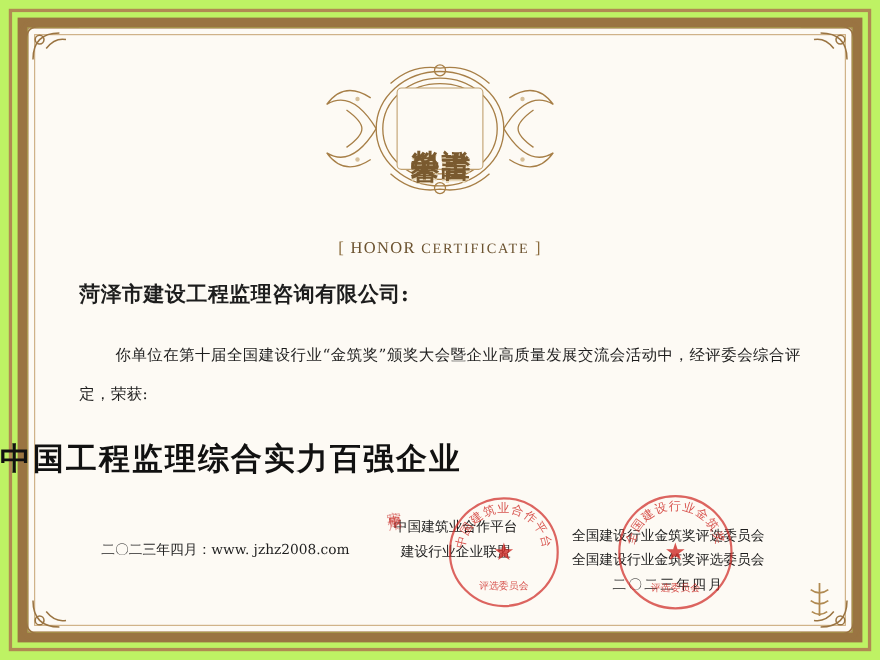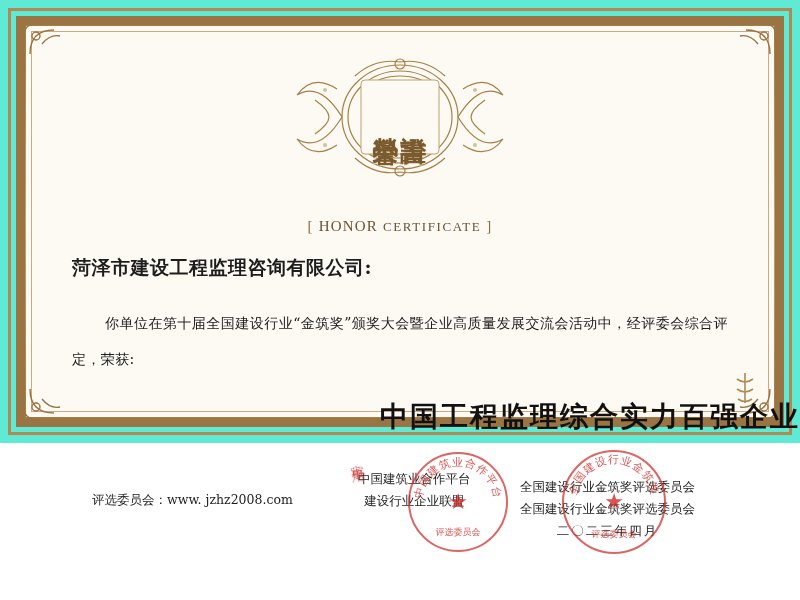--- a/index.html
+++ b/index.html
@@ -8,22 +8,22 @@
     width: 800px;
     height: 600px;
     overflow: hidden;
     background: #ffffff;
     font-family: "Liberation Serif", serif;
   }
 
   .certificate {
     position: relative;
     width: 800px;
-    height: 443px;
-    background: #5eead4;
+    height: 600px;
+    background: #bef264;
     box-sizing: border-box;
   }
 
   
   .border-outer {
     position: absolute;
     left: 8px; top: 8px; right: 8px; bottom: 8px;
     border: 3px solid #b08a52;
     box-sizing: border-box;
   }
@@ -133,21 +133,21 @@
     color: #1d1d1d;
     text-indent: 33px;
     text-align: justify;
     letter-spacing: 0.4px;
   }
 
   .award-title {
     position: absolute;
     left: 0; right: 0;
     top: 398px;
-    text-align: right;
+    text-align: left;
     font-family: "DejaVu Serif", serif;
     font-weight: bold;
     font-size: 28px;
     letter-spacing: 2px;
     color: #111;
   }
 
   
   .footer-left {
     position: absolute;
@@ -347,21 +347,21 @@
     <span class="brk">]</span>
   </div>
 
   <div class="recipient">菏泽市建设工程监理咨询有限公司:</div>
 
   <div class="paragraph">你单位在第十届全国建设行业“金筑奖”颁奖大会暨企业高质量发展交流会活动中，经评委会综合评定，荣获:</div>
 
   <div class="award-title">中国工程监理综合实力百强企业</div>
 
   <div class="footer-left">
-    <div class="row">评选委员会：www. jzhz2008.com</div>
+    <div class="row">二〇二三年四月：www. jzhz2008.com</div>
   </div>
 
   <div class="footer-mid">
     <div>中国建筑业合作平台</div>
     <div>建设行业企业联盟</div>
   </div>
 
   <div class="footer-right">
     <div>全国建设行业金筑奖评选委员会</div>
     <div>全国建设行业金筑奖评选委员会</div>

